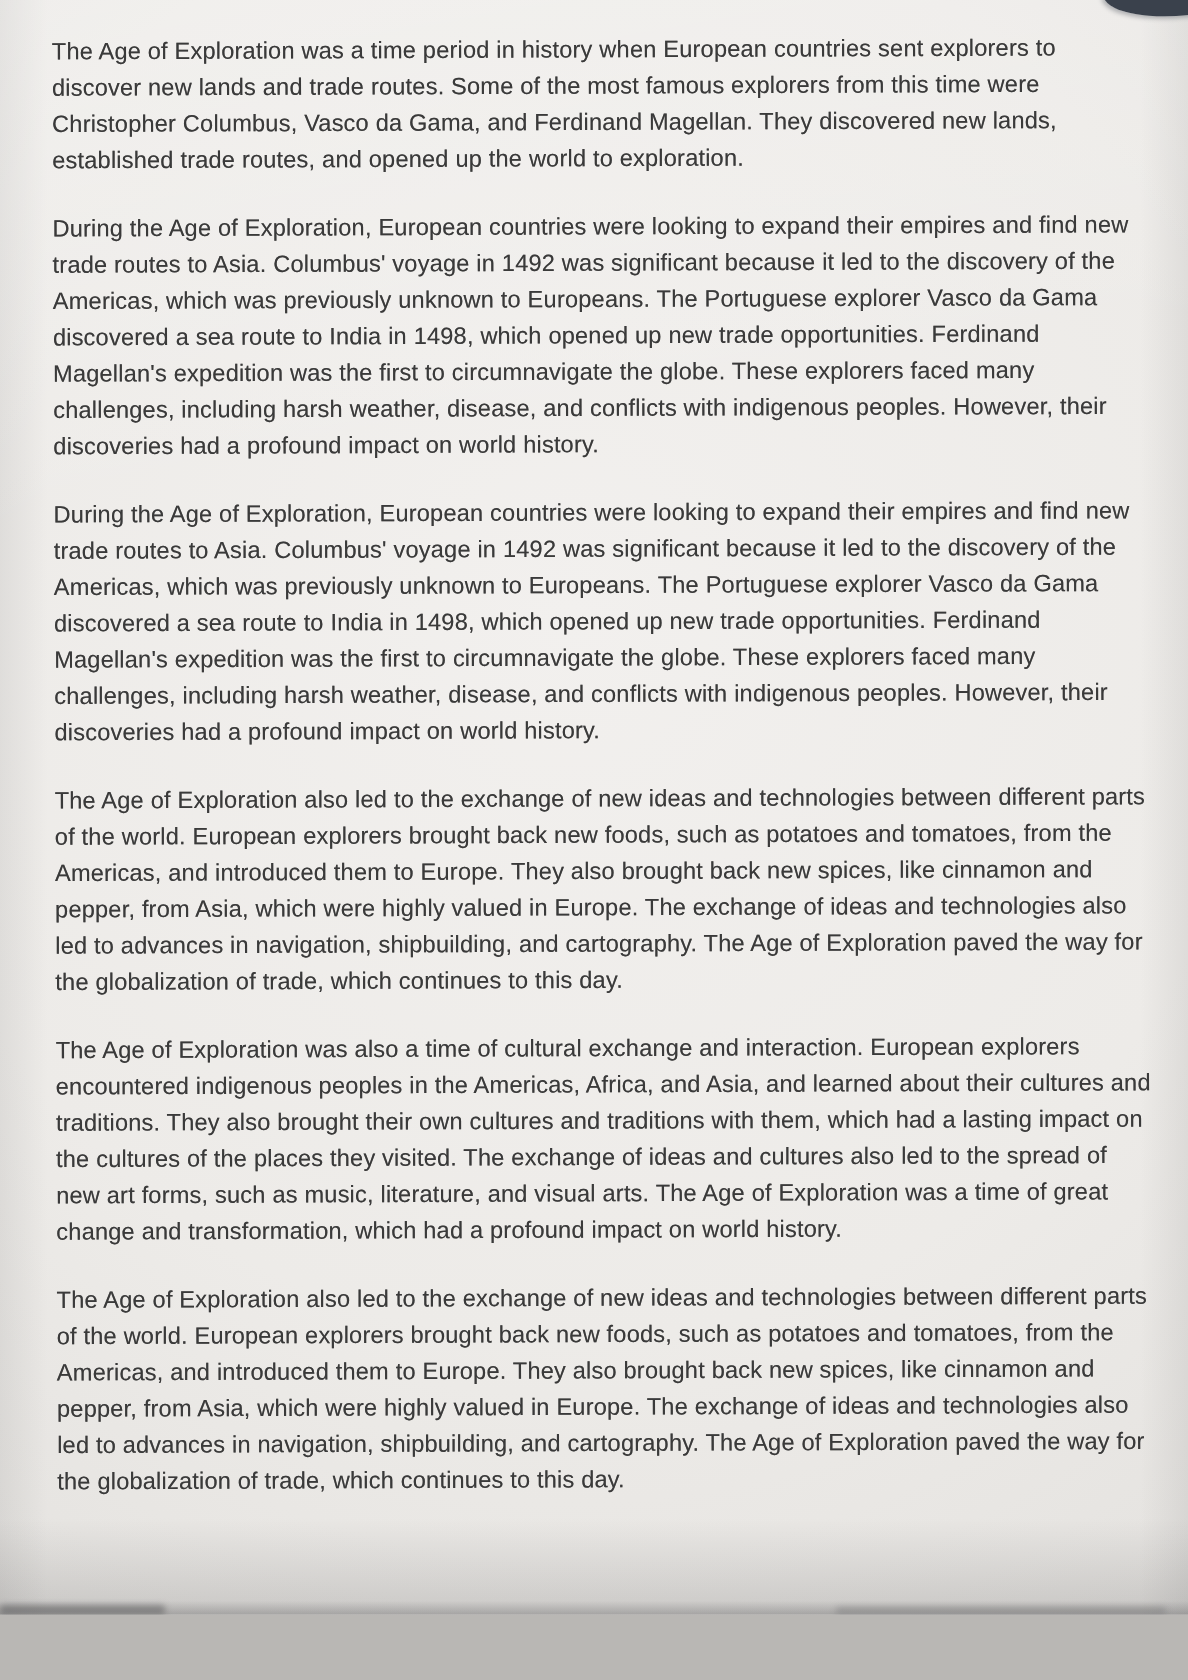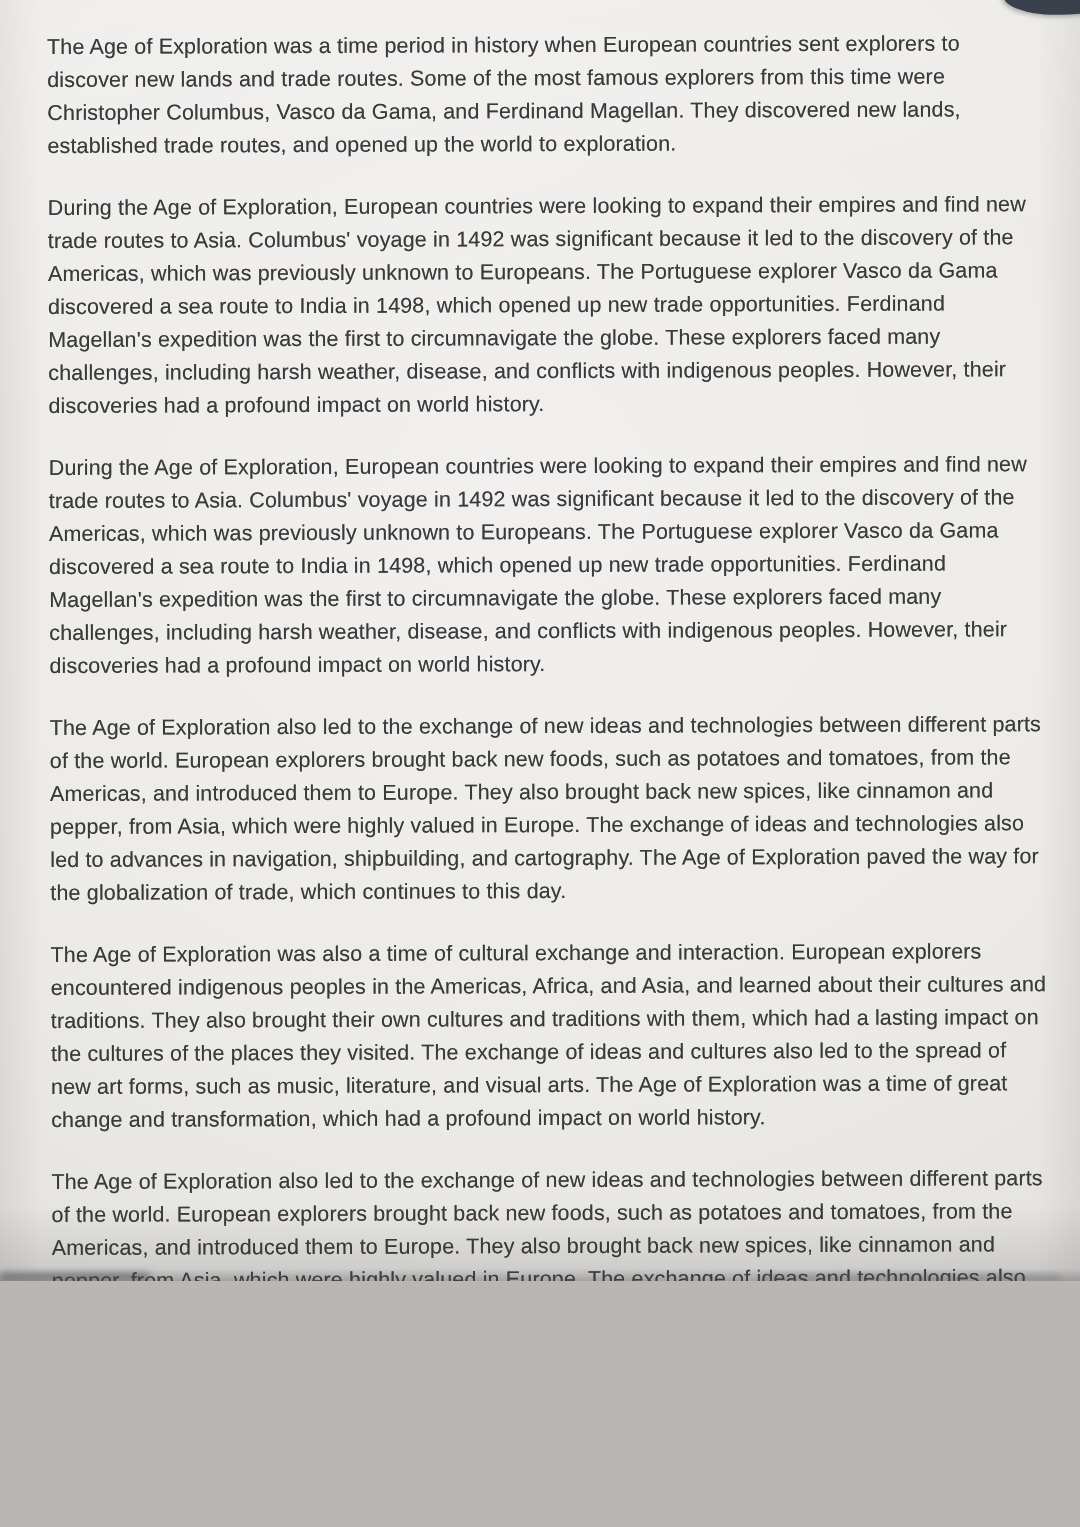--- a/index.html
+++ b/index.html
@@ -9,21 +9,21 @@
   body {
     width: 1080px;
     height: 1527px;
     background: #b9b7b4;
     overflow: hidden;
     font-family: "Liberation Sans", sans-serif;
   }
   .photo-page {
     position: relative;
     width: 1080px;
-    height: 1281px;
+    height: 1468px;
     overflow: hidden;
     background:
       radial-gradient(ellipse 130% 100% at 48% 38%,
         #f2f0ee 0%,
         #edebe8 45%,
         #e4e2df 75%,
         #d6d4d1 100%);
   }
   
   .photo-page::before {

